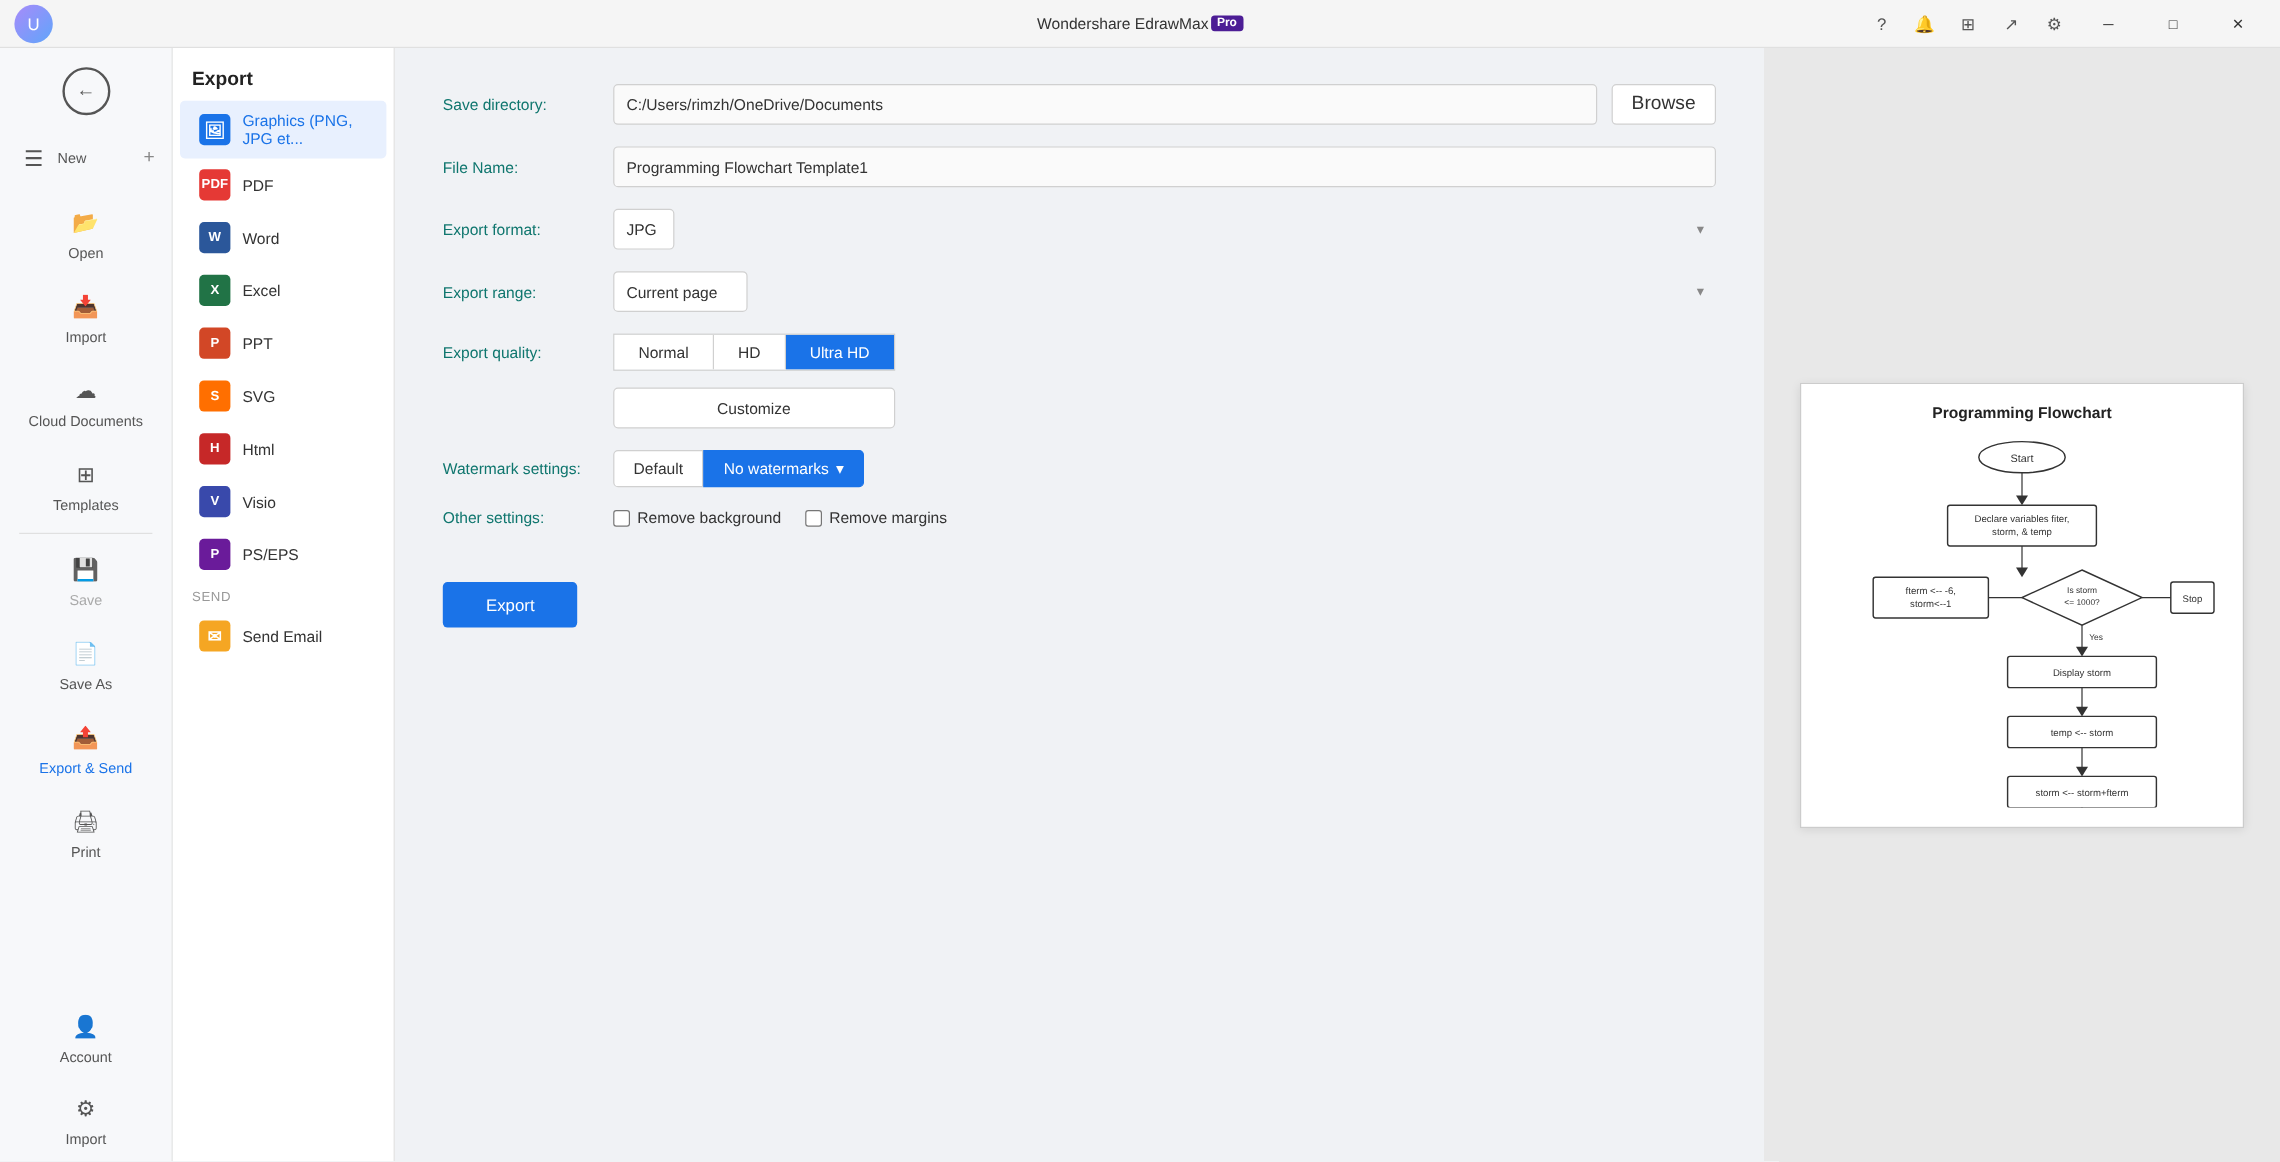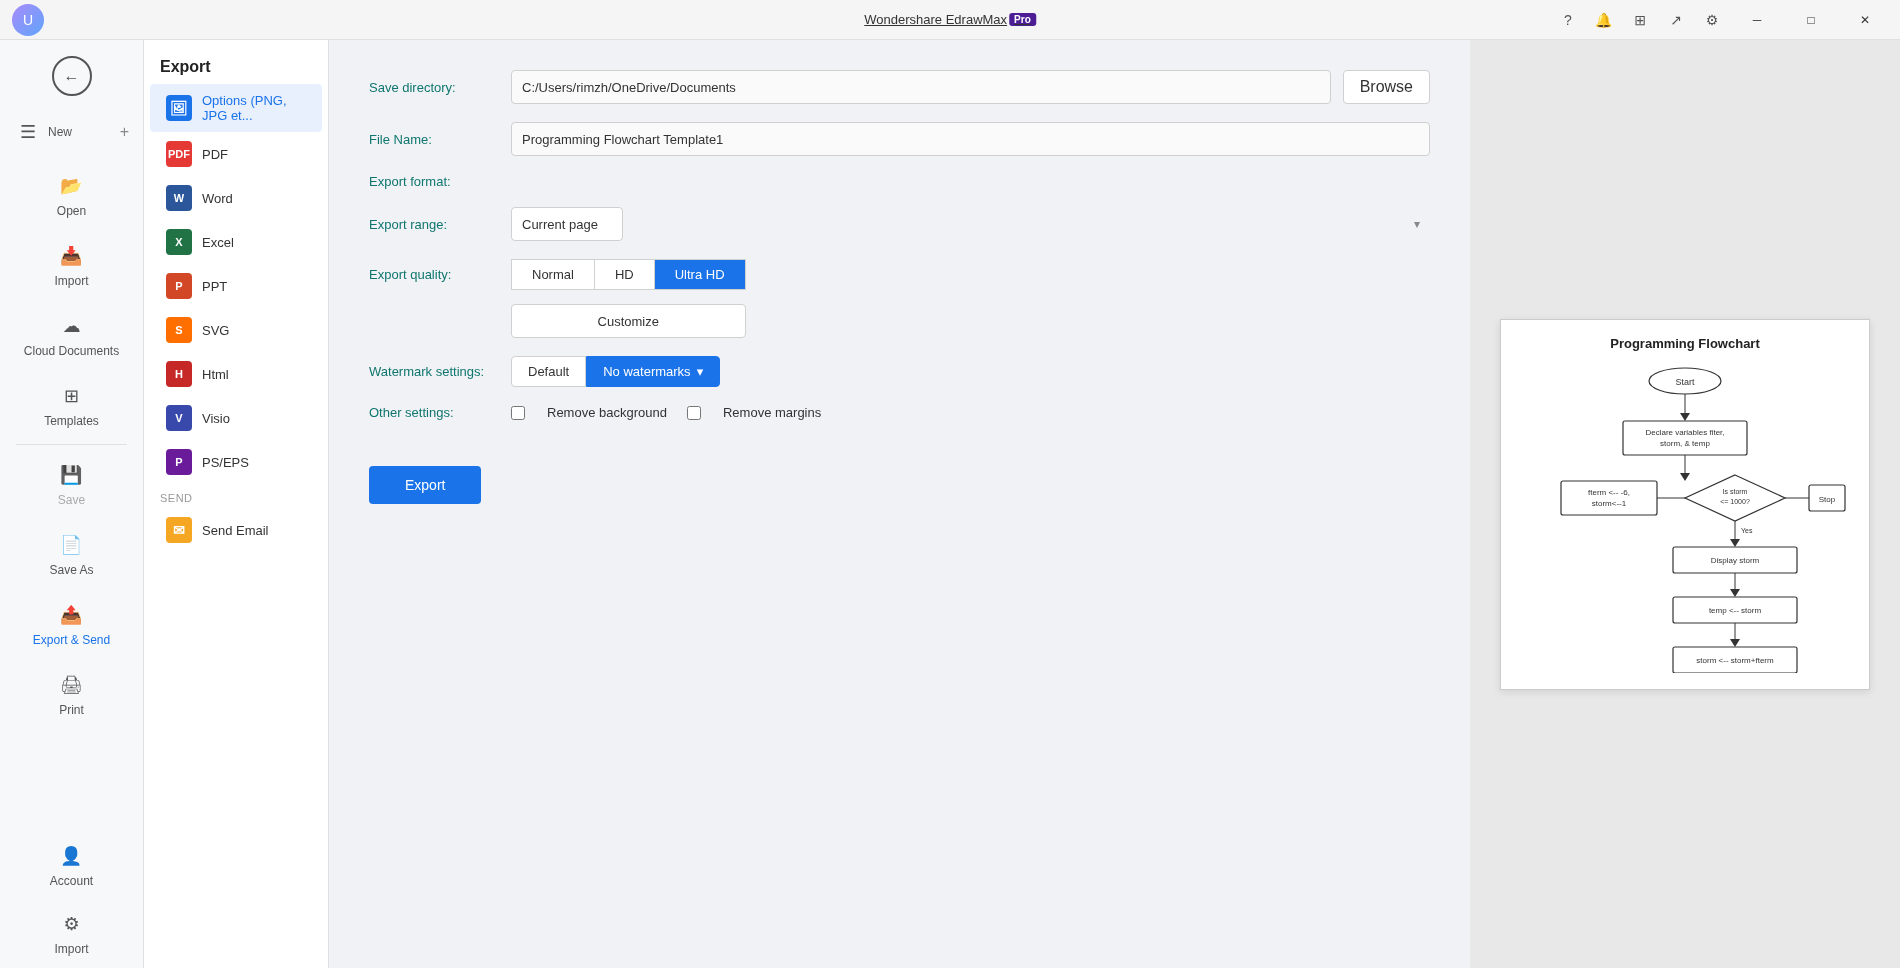--- a/index.html
+++ b/index.html
@@ -18,21 +18,20 @@
     }
     .titlebar-center {
       position: absolute;
       left: 50%;
       transform: translateX(-50%);
       display: flex;
       align-items: center;
       gap: 2px;
       font-size: 13px;
       color: #333;
-      text-decoration: underline;
     }
     .pro-badge {
       background: #4c1d95;
       color: white;
       font-size: 10px;
       font-weight: bold;
       padding: 1px 5px;
       border-radius: 3px;
     }
     .titlebar-right {
@@ -296,21 +295,21 @@
       display: flex; align-items: center; gap: 6px;
     }
     .checkbox-row {
       display: flex;
       align-items: center;
       gap: 20px;
     }
     .checkbox-item {
       display: flex;
       align-items: center;
-      gap: 22px;
+      gap: 6px;
       cursor: pointer;
       font-size: 13px;
       color: #333;
     }
     .checkbox-item input[type="checkbox"] {
       width: 14px; height: 14px; cursor: pointer;
     }
     .btn-export {
       margin-top: 28px;
       height: 38px;
@@ -474,21 +473,21 @@
         <span>Import</span>
       </div>
     </div>
   </div>
 
   <div class="sidebar-mid">
     <div class="sidebar-mid-title">Export</div>
 
     <div class="export-item active">
       <div class="export-icon icon-blue">🖼</div>
-      <span>Options (PNG, JPG et...</span>
+      <span>Graphics (PNG, JPG et...</span>
     </div>
     <div class="export-item">
       <div class="export-icon icon-red" style="font-size:11px;">PDF</div>
       <span>PDF</span>
     </div>
     <div class="export-item">
       <div class="export-icon icon-word" style="font-size:11px;">W</div>
       <span>Word</span>
     </div>
     <div class="export-item">
@@ -537,20 +536,29 @@
 
         
         <div class="form-row">
           <span class="form-label">File Name:</span>
           <input class="form-input" type="text" value="Programming Flowchart Template1" style="">
         </div>
 
         
         <div class="form-row">
           <span class="form-label">Export format:</span>
+          <div class="select-wrap">
+            <select class="form-select">
+              <option>JPG</option>
+              <option>PNG</option>
+              <option>BMP</option>
+              <option>SVG</option>
+              <option>PDF</option>
+            </select>
+          </div>
         </div>
 
         
         <div class="form-row">
           <span class="form-label">Export range:</span>
           <div class="select-wrap">
             <select class="form-select">
               <option>Current page</option>
               <option>All pages</option>
               <option>Selected pages</option>

